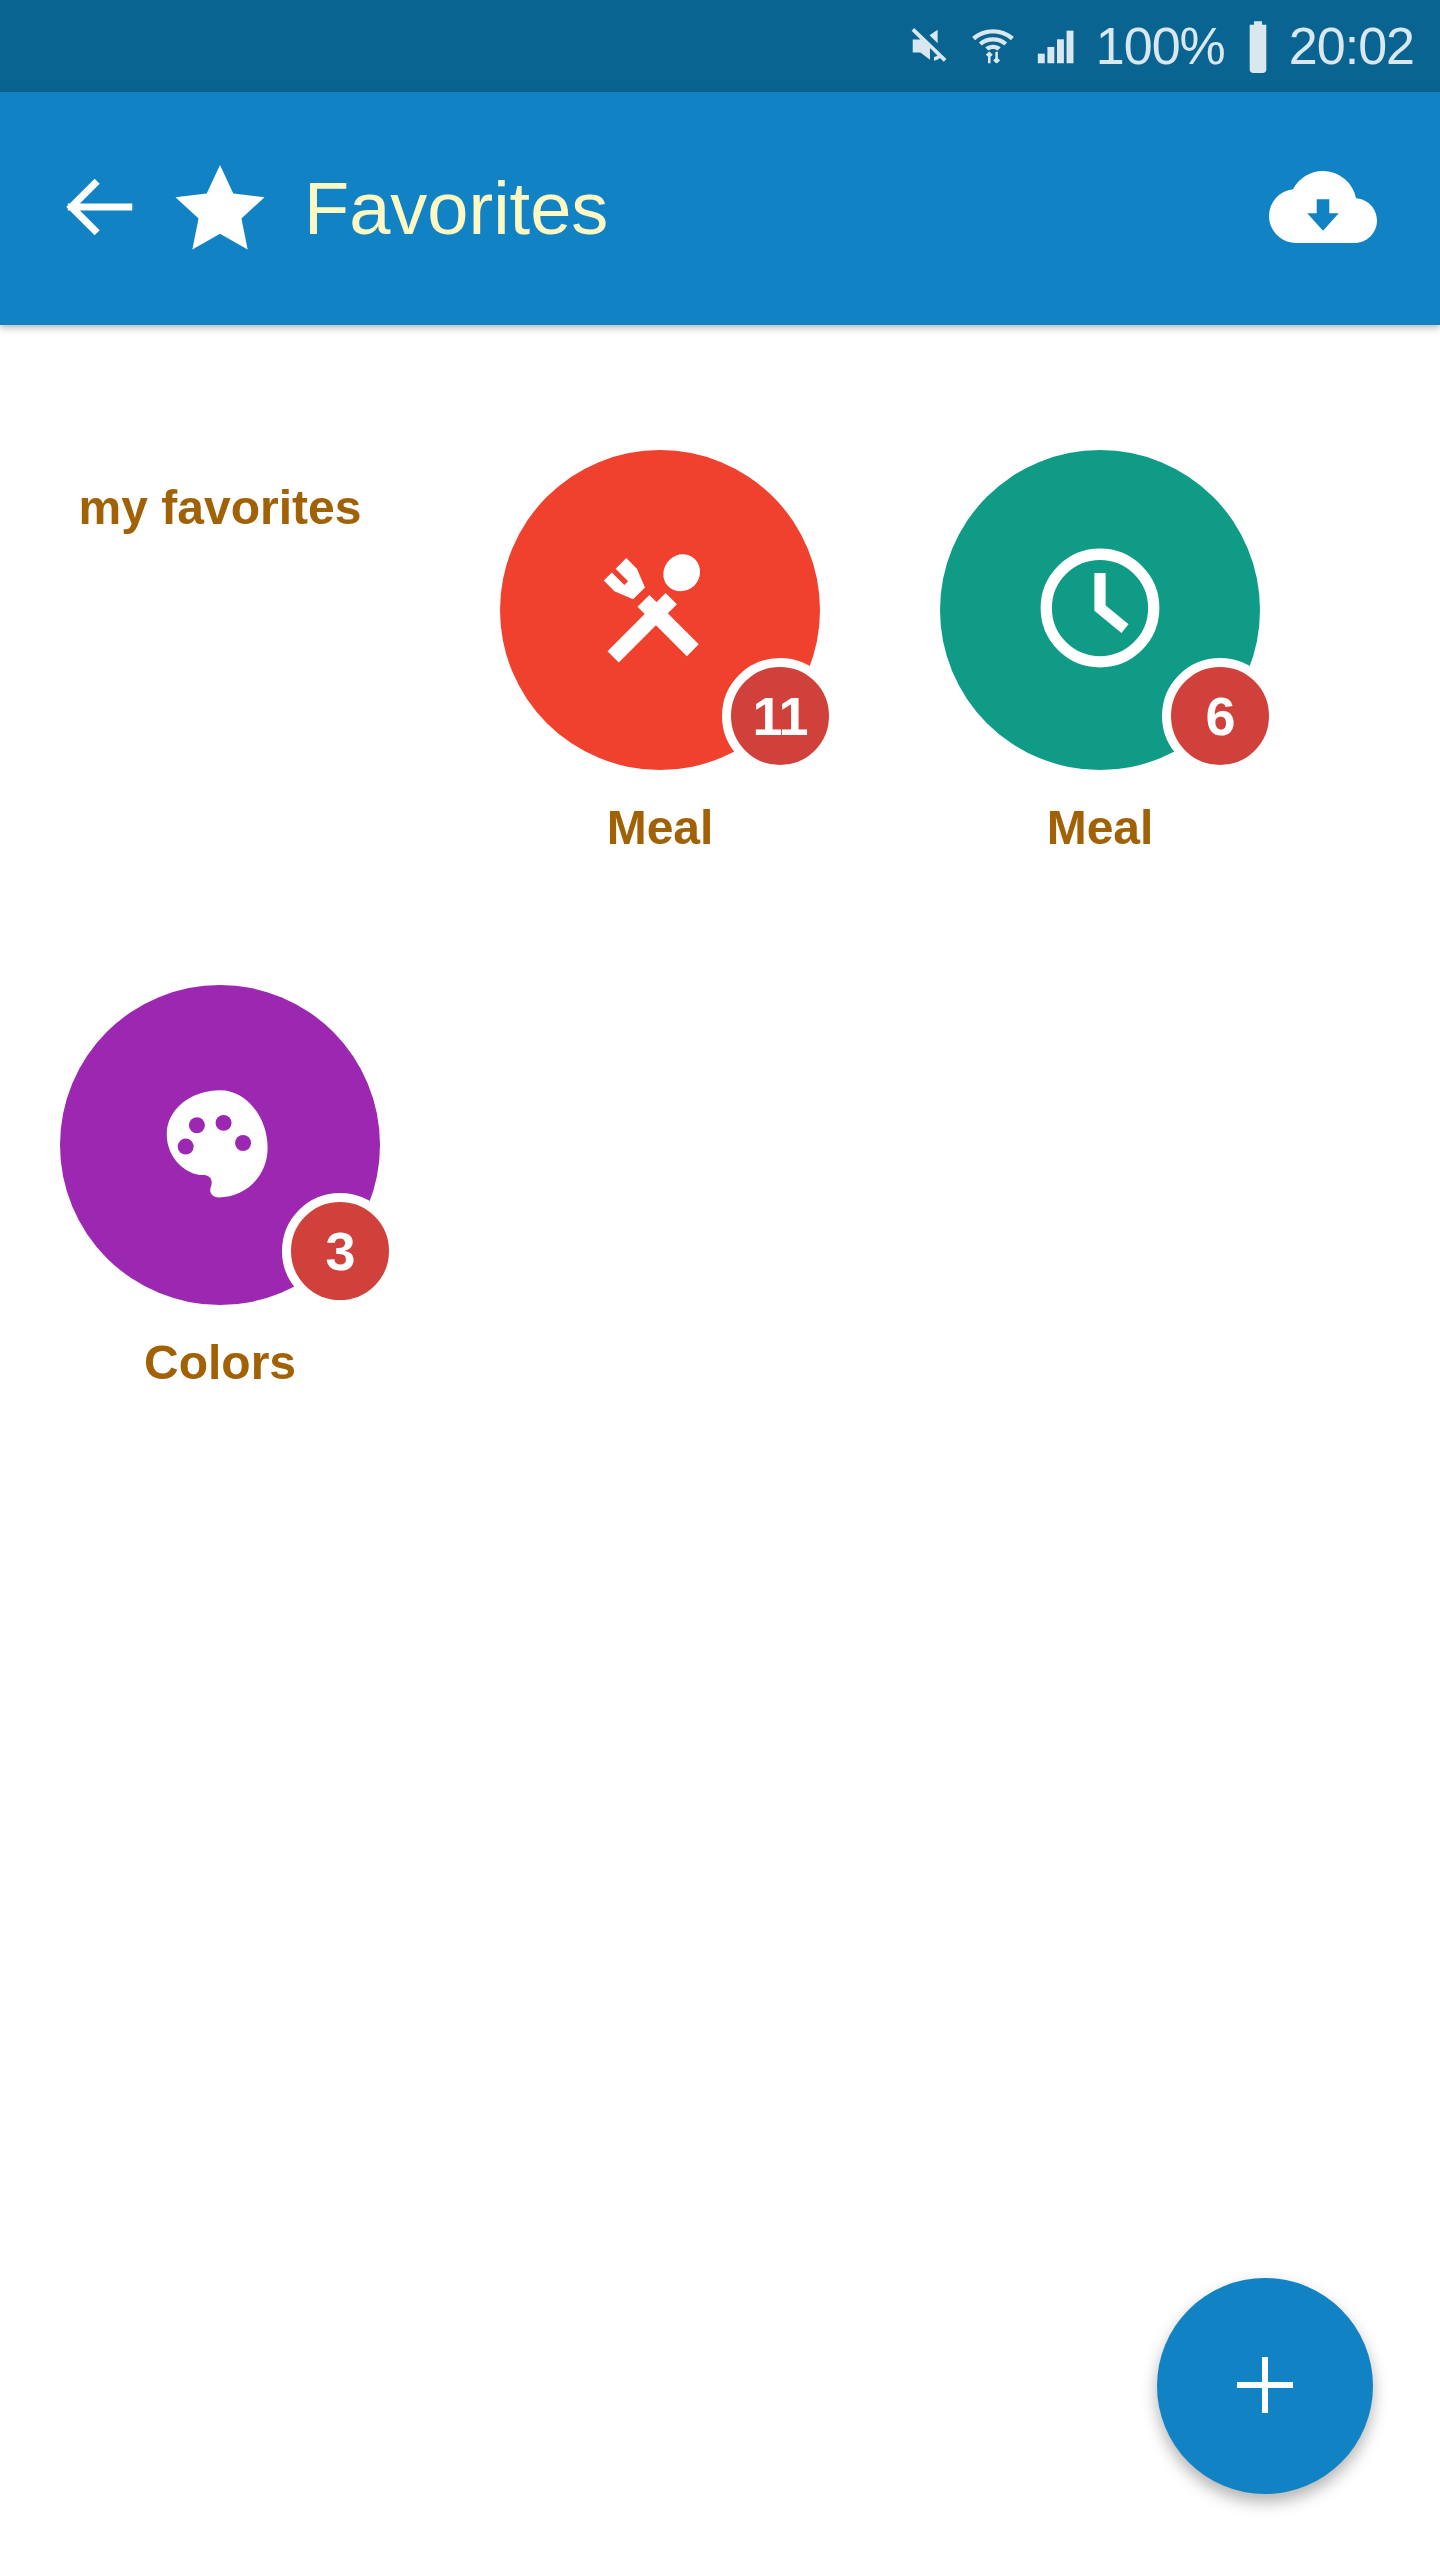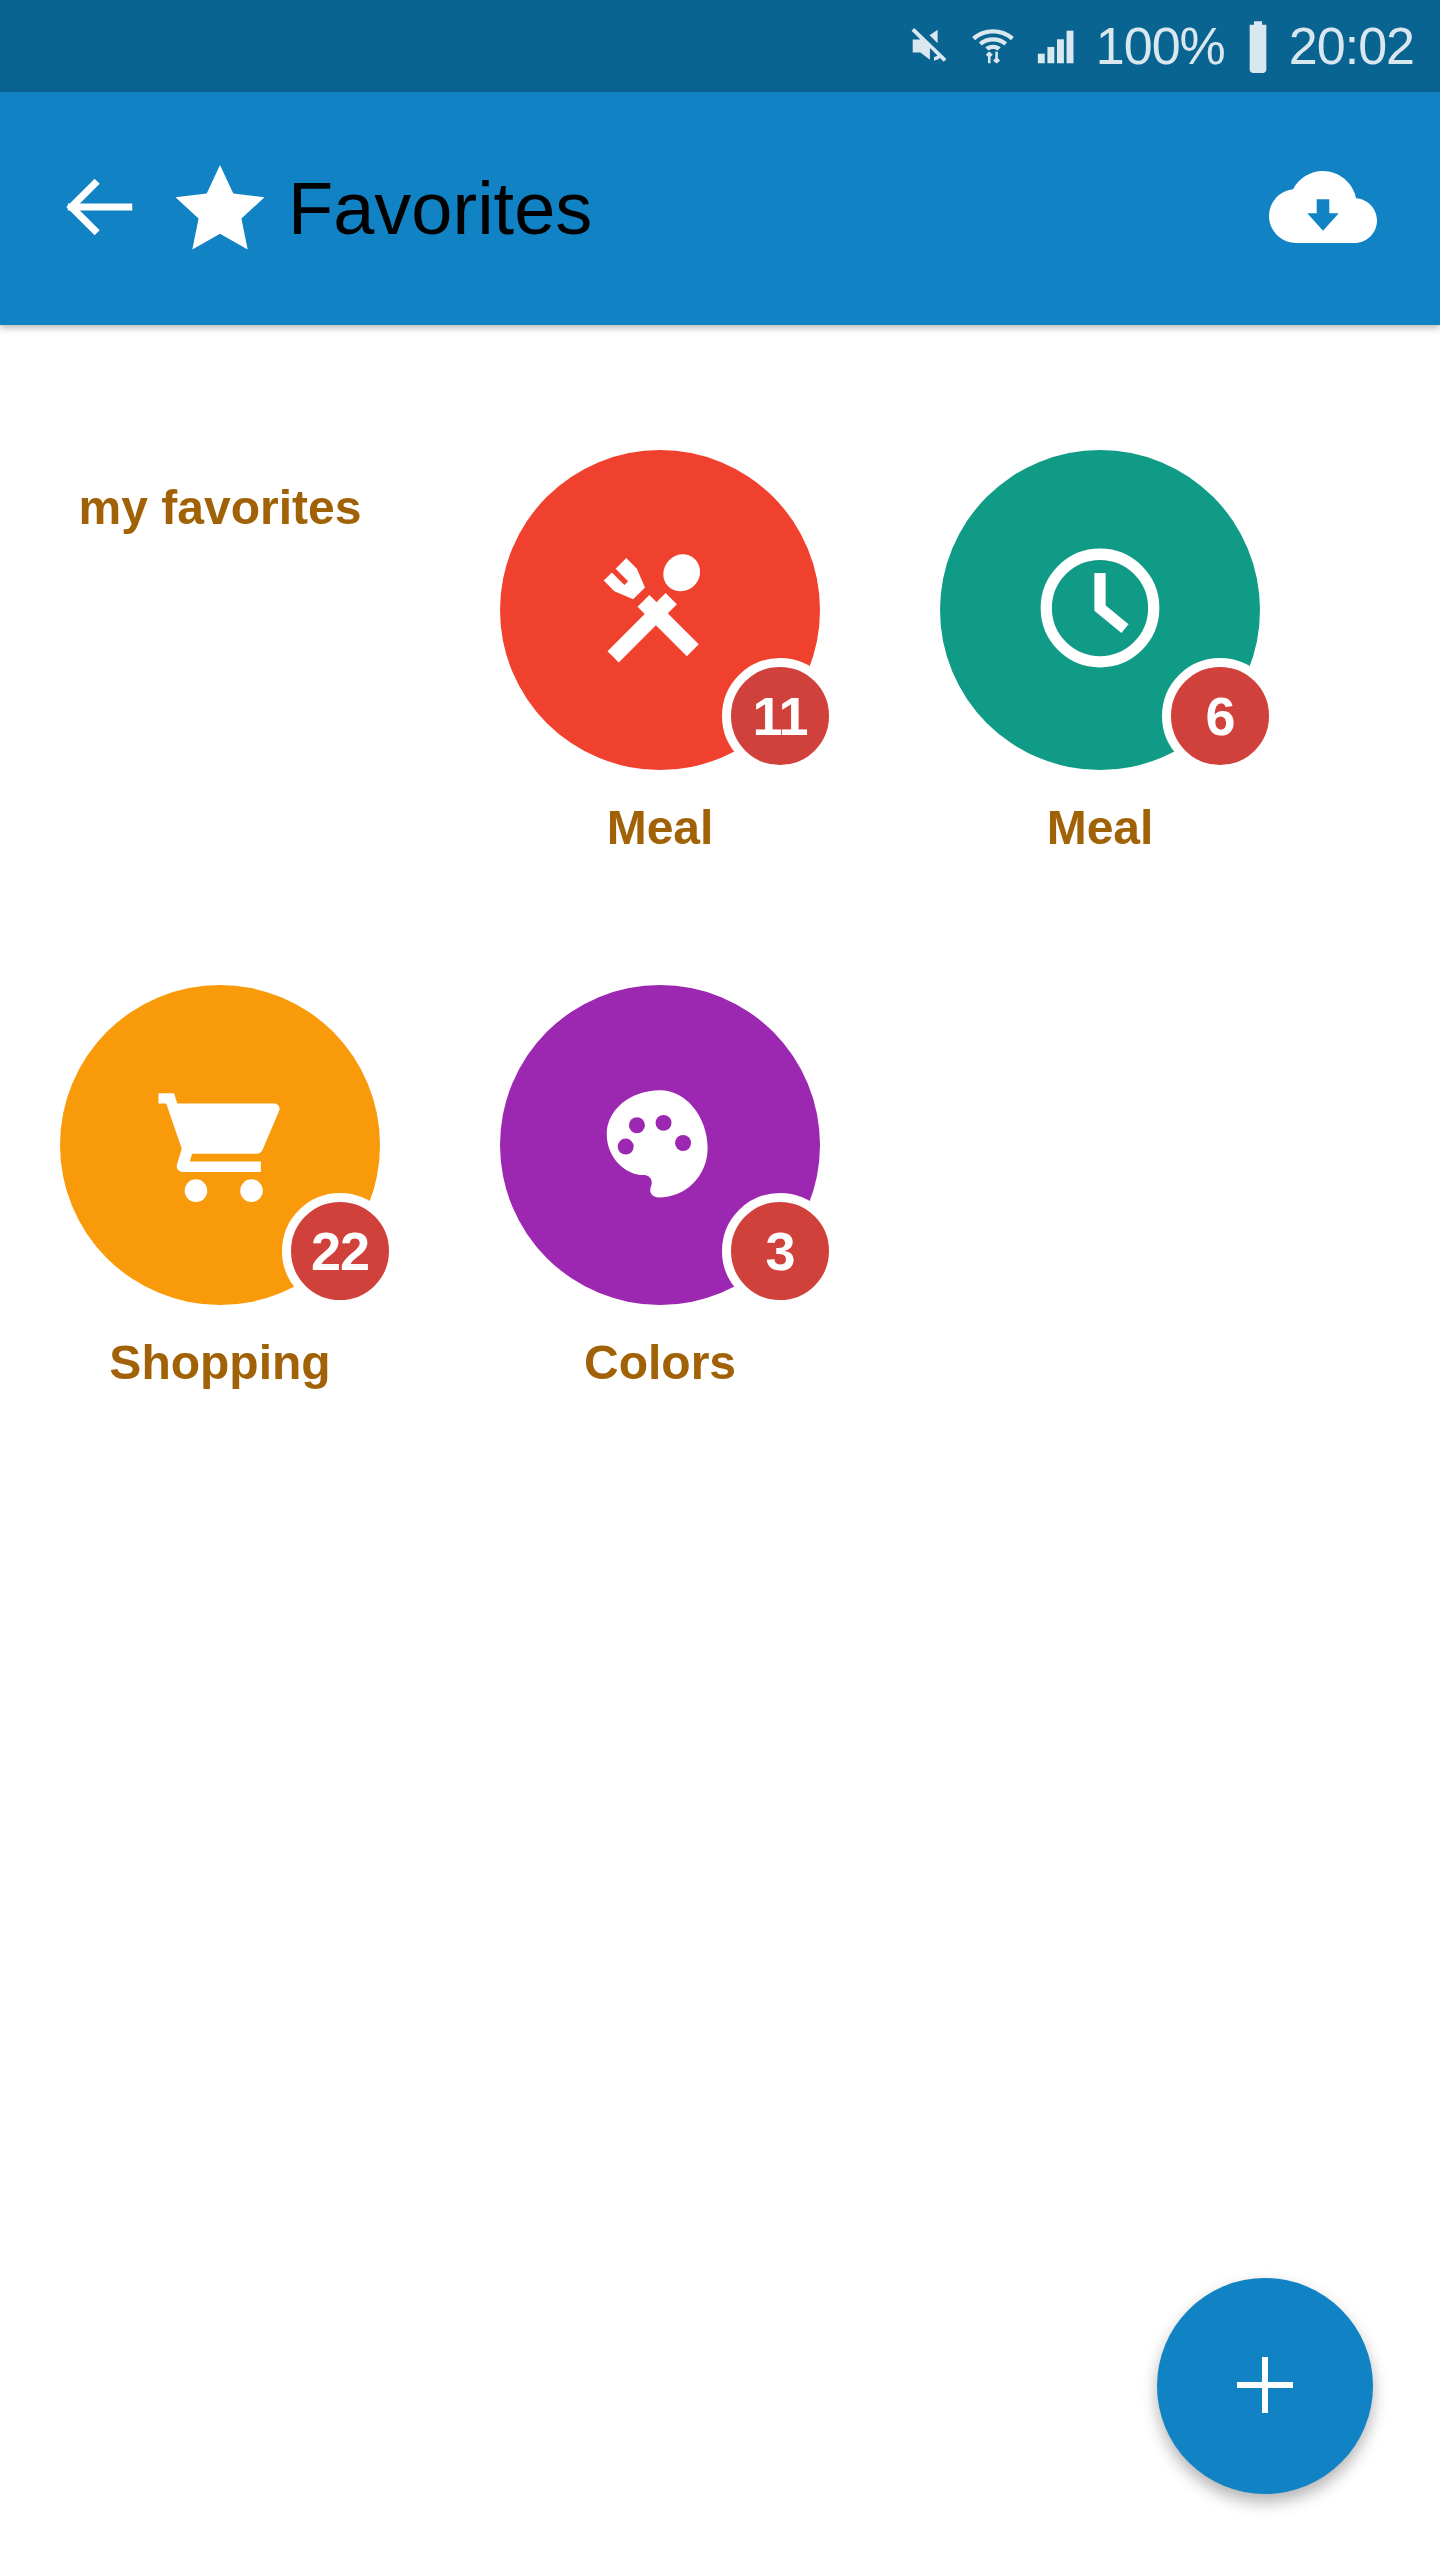--- a/index.html
+++ b/index.html
@@ -33,22 +33,22 @@
     display:flex; align-items:center;
     box-shadow:0 3px 7px rgba(0,0,0,0.28);
     z-index:5;
   }
   .back-btn {
     width:120px; margin-left:40px;
     display:flex; align-items:center; justify-content:center;
   }
   .title-star { margin-left:6px; display:flex; align-items:center; }
   .app-title {
-    color:#000000; font-size:74px; font-weight:400;
-    margin-left:14px; letter-spacing:0px; line-height:1;
+    color:#fef9c3; font-size:74px; font-weight:400;
+    margin-left:30px; letter-spacing:0px; line-height:1;
   }
   .cloud-btn {
     position:absolute; right:52px; top:50%; transform:translateY(-50%);
     width:130px; height:130px; display:flex; align-items:center; justify-content:center;
   }
 
   
   .content {
     position:absolute; top:325px; left:0; width:1440px; height:2235px;
     background:#ffffff;
@@ -194,37 +194,20 @@
                 <circle cx="12" cy="12" r="8.6" fill="none" stroke="#ffffff" stroke-width="1.8"></circle>
                 <path fill="none" stroke="#ffffff" stroke-width="1.8" stroke-linecap="butt" d="M12 6.4V12l4.0 3.3"></path>
               </svg>
             </span>
           </div>
           <div class="badge">6</div>
         </div>
         <div class="cell-label">Meal</div>
       </div>
 
-      <div class="grid-cell">
-        <div class="circle-wrap">
-          <div class="circle" style="background:#f99a0b">
-            <span>
-              <svg width="155" height="155" viewBox="0 0 24 24">
-                <g fill="#ffffff">
-                  <path d="M2.4 4.2h2.4l.5 1.6h15.0c.6 0 1.0.6.8 1.1l-2.6 6.1c-.15.35-.5.6-.9.6H7.6l-.35 1.2h11.0v1.6H6.1c-.6 0-1.0-.55-.85-1.1l.75-2.5L3.6 5.8H2.4V4.2z"></path>
-                  <circle cx="8.2" cy="19.3" r="1.75"></circle>
-                  <circle cx="16.8" cy="19.3" r="1.75"></circle>
-                </g>
-              </svg>
-            </span>
-          </div>
-          <div class="badge">22</div>
-        </div>
-        <div class="cell-label">Shopping</div>
-      </div>
 
       <div class="grid-cell">
         <div class="circle-wrap">
           <div class="circle" style="background:#9c27b0">
             <span>
               <svg width="142" height="142" viewBox="0 0 24 24">
                 <path fill="#ffffff" d="M12 3.1c-5.0 0-9.0 3.3-9.0 7.4 0 4.1 3.3 6.9 6.1 6.9.9 0 1.5.45 1.5 1.3 0 .45-.25.8-.25 1.3 0 .7.6 1.2 1.4 1.2 4.6 0 8.3-3.6 8.3-8.4 0-5.1-3.6-9.7-8.0-9.7z"></path>
                 <g fill="#9c27b0">
                   <circle cx="8.1" cy="9.0" r="1.35"></circle>
                   <circle cx="12.6" cy="8.6" r="1.35"></circle>

